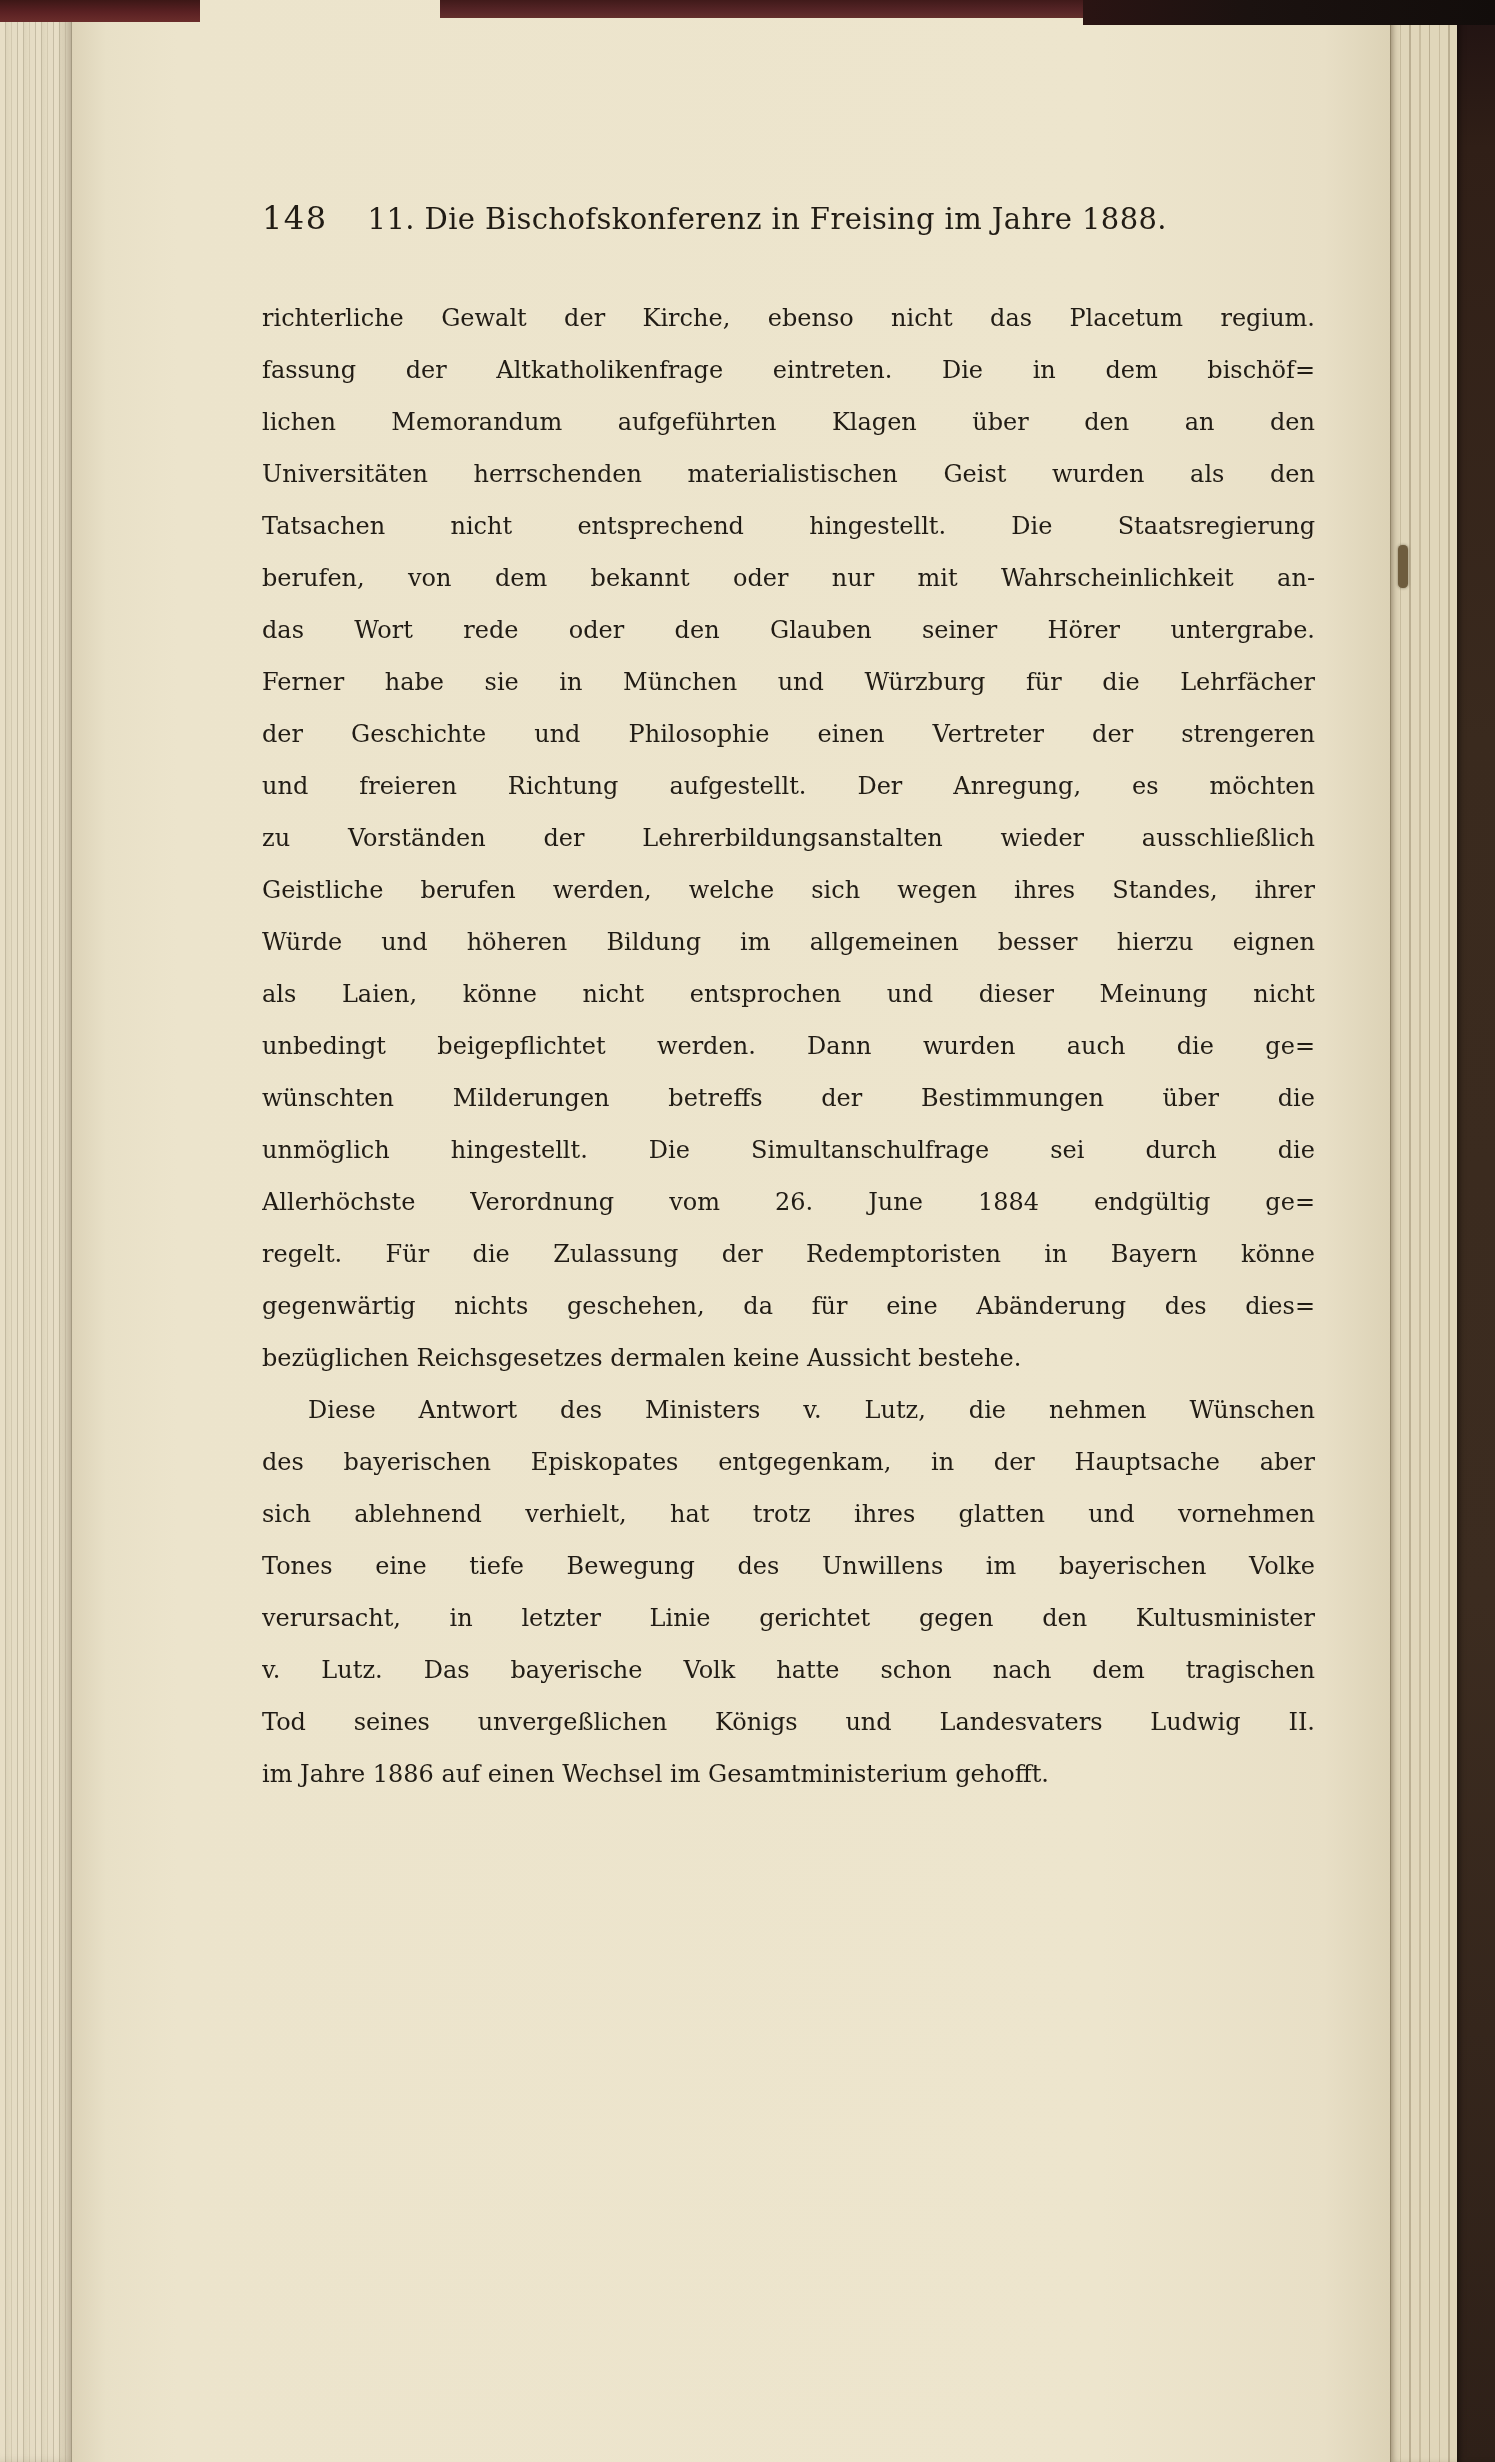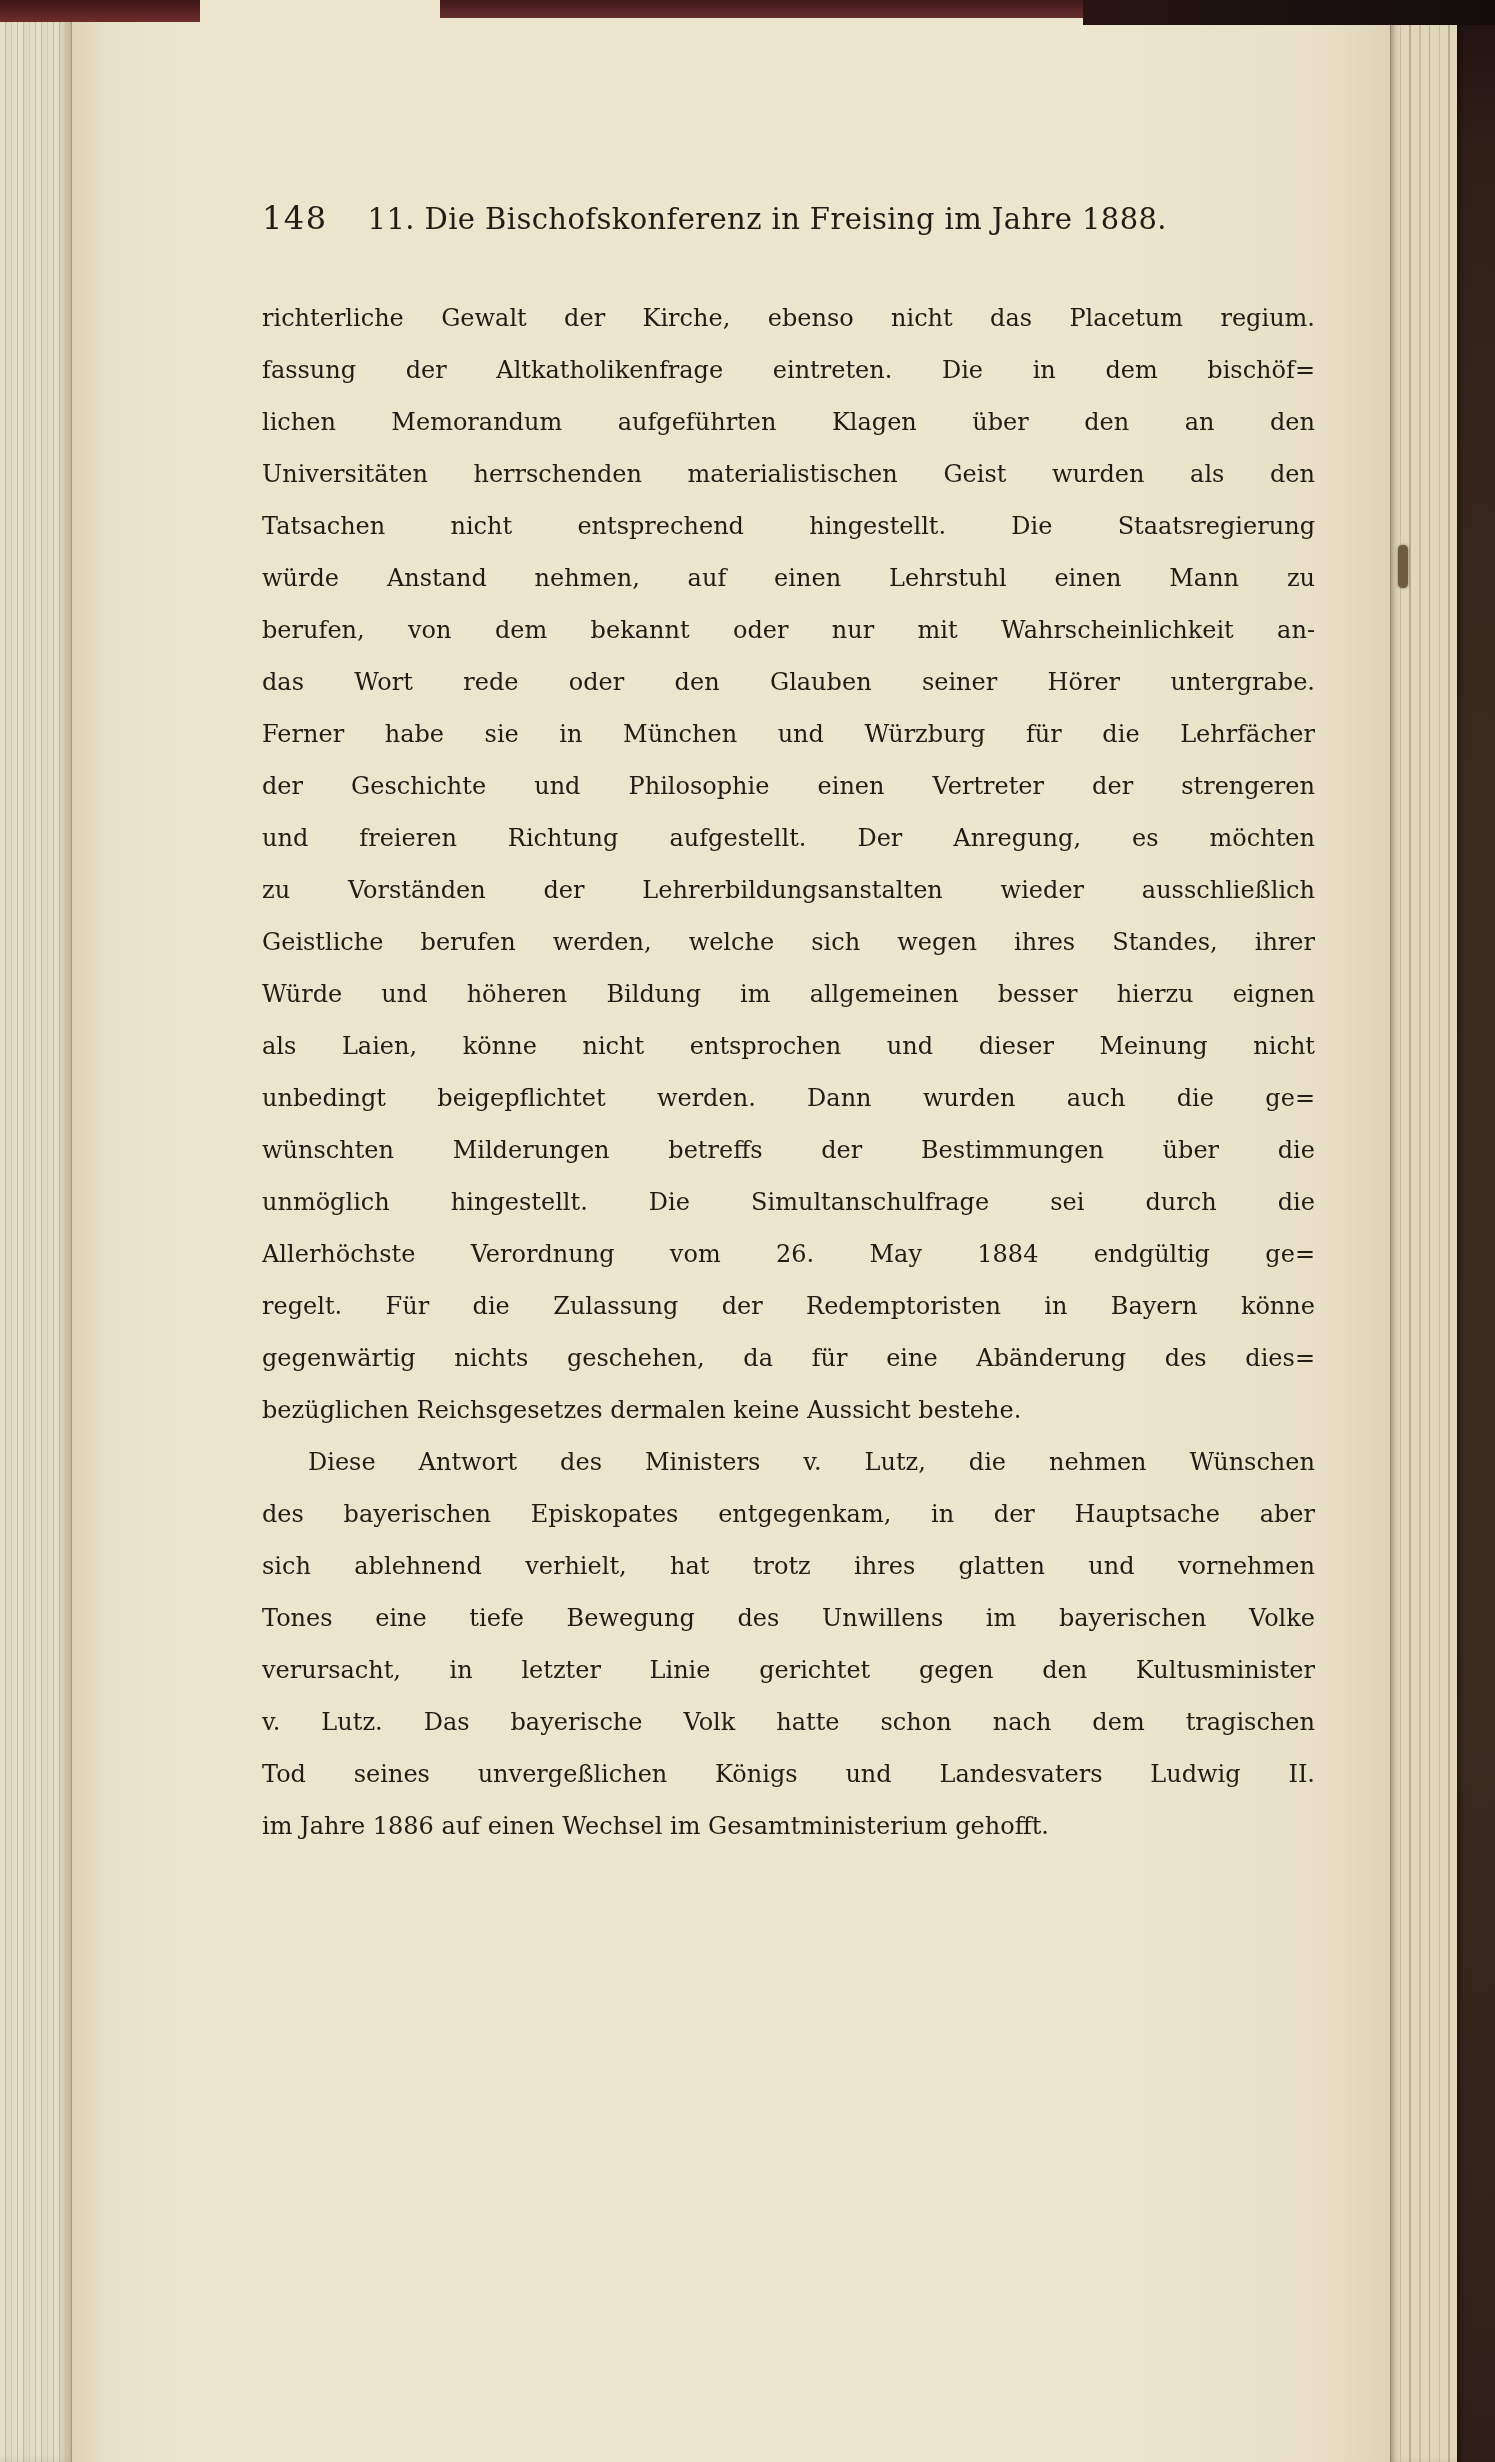--- a/index.html
+++ b/index.html
@@ -137,34 +137,33 @@
     </div>
 
     <div class="body-text">
 
       <div class="paragraph">
           <div class="text-line">richterliche Gewalt der Kirche, ebenso nicht das Placetum regium.</div>
           <div class="text-line">fassung der Altkatholikenfrage eintreten. Die in dem bischöf=</div>
           <div class="text-line">lichen Memorandum aufgeführten Klagen über den an den</div>
           <div class="text-line">Universitäten herrschenden materialistischen Geist wurden als den</div>
           <div class="text-line">Tatsachen nicht entsprechend hingestellt. Die Staatsregierung</div>
-          <div class="text-line">würde Anstand nehmen, auf einen Lehrstuhl einen Mann zu</div>
           <div class="text-line">berufen, von dem bekannt oder nur mit Wahrscheinlichkeit an-</div>
           <div class="text-line">das Wort rede oder den Glauben seiner Hörer untergrabe.</div>
           <div class="text-line">Ferner habe sie in München und Würzburg für die Lehrfächer</div>
           <div class="text-line">der Geschichte und Philosophie einen Vertreter der strengeren</div>
           <div class="text-line">und freieren Richtung aufgestellt. Der Anregung, es möchten</div>
           <div class="text-line">zu Vorständen der Lehrerbildungsanstalten wieder ausschließlich</div>
           <div class="text-line">Geistliche berufen werden, welche sich wegen ihres Standes, ihrer</div>
           <div class="text-line">Würde und höheren Bildung im allgemeinen besser hierzu eignen</div>
           <div class="text-line">als Laien, könne nicht entsprochen und dieser Meinung nicht</div>
           <div class="text-line">unbedingt beigepflichtet werden. Dann wurden auch die ge=</div>
           <div class="text-line">wünschten Milderungen betreffs der Bestimmungen über die</div>
           <div class="text-line">unmöglich hingestellt. Die Simultanschulfrage sei durch die</div>
-          <div class="text-line">Allerhöchste Verordnung vom 26. May 1884 endgültig ge=</div>
+          <div class="text-line">Allerhöchste Verordnung vom 26. June 1884 endgültig ge=</div>
           <div class="text-line">regelt. Für die Zulassung der Redemptoristen in Bayern könne</div>
           <div class="text-line">gegenwärtig nichts geschehen, da für eine Abänderung des dies=</div>
           <div class="text-line">bezüglichen Reichsgesetzes dermalen keine Aussicht bestehe.</div>
         </div>
 
       <div class="paragraph paragraph-indented">
           <div class="text-line">Diese Antwort des Ministers v. Lutz, die nehmen Wünschen</div>
           <div class="text-line">des bayerischen Episkopates entgegenkam, in der Hauptsache aber</div>
           <div class="text-line">sich ablehnend verhielt, hat trotz ihres glatten und vornehmen</div>
           <div class="text-line">Tones eine tiefe Bewegung des Unwillens im bayerischen Volke</div>

